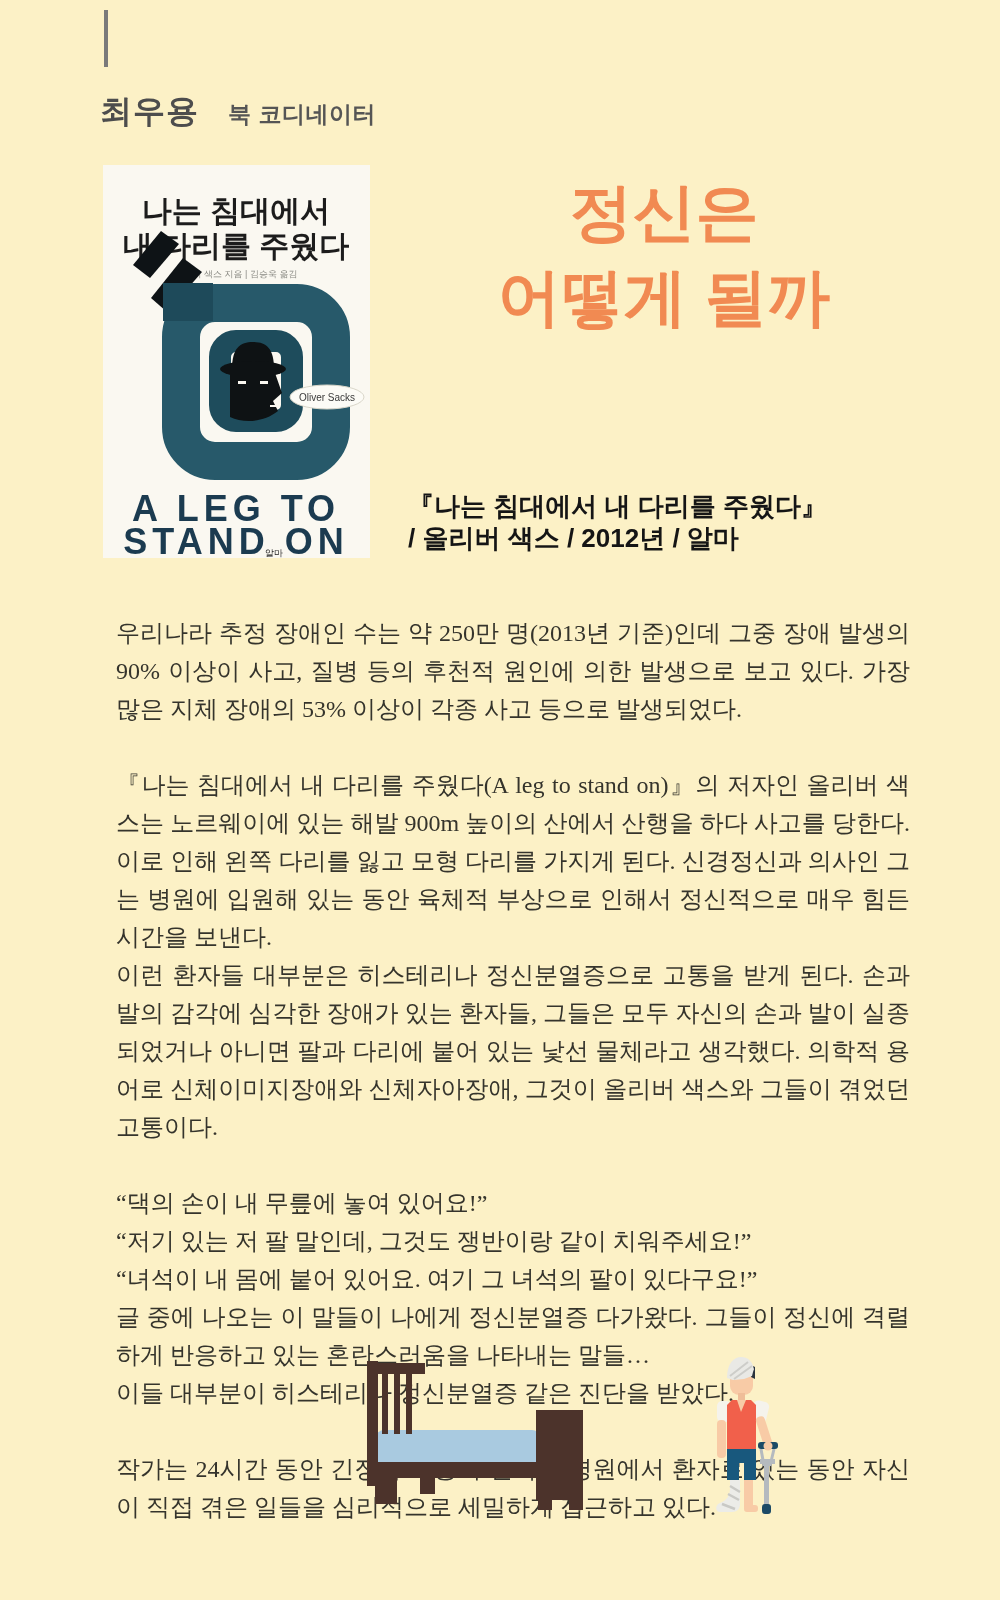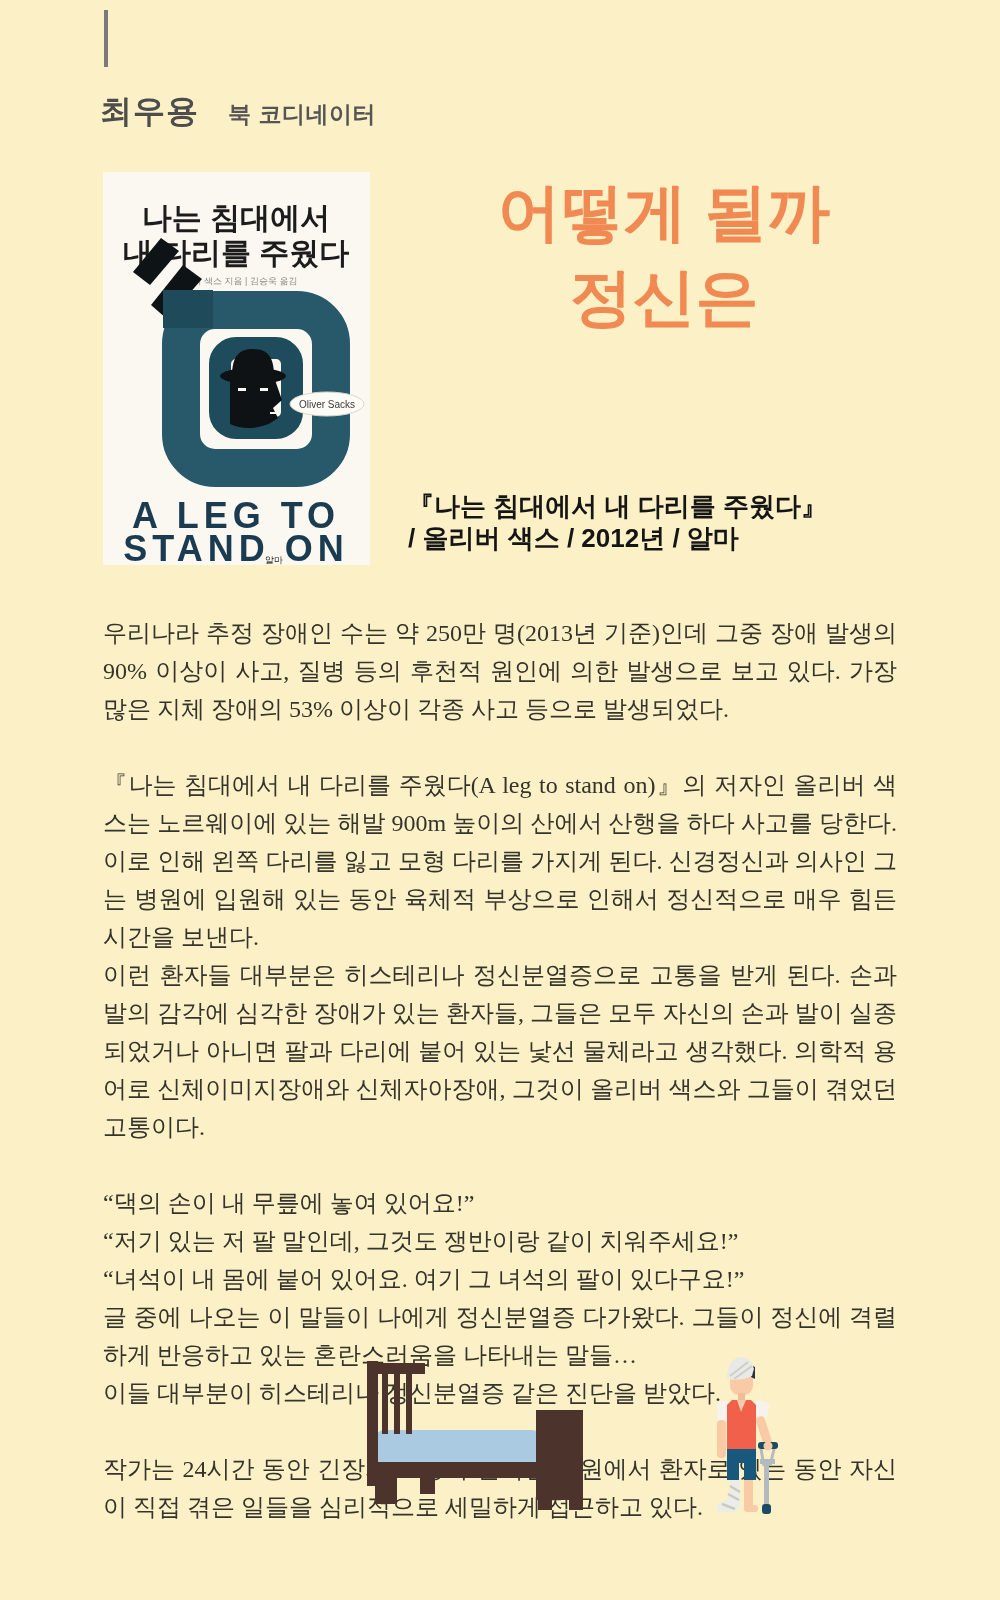--- a/index.html
+++ b/index.html
@@ -3,26 +3,26 @@
 <meta charset="utf-8">
 <style>
   html,body{margin:0;padding:0;}
   body{background:#FCF1C6;}
   .canvas{position:relative;width:1000px;height:1584px;background:#FCF1C6;overflow:hidden;
           font-family:"Liberation Sans",sans-serif;}
   .topbar{position:absolute;left:104px;top:10px;width:4px;height:57px;background:#7A7A7A;}
   .byline{position:absolute;left:100px;top:90px;display:flex;align-items:baseline;gap:13px;color:#4D4D4D;}
   .byline .name{font-size:32px;font-weight:bold;letter-spacing:1px;}
   .byline .role{font-size:23px;font-weight:bold;letter-spacing:0.5px;color:#555;margin-left:16px;}
-  .cover{position:absolute;left:103px;top:172px;width:267px;height:393px;}
+  .cover{position:absolute;left:103px;top:165px;width:267px;height:393px;}
   .headline{position:absolute;left:408px;top:170px;width:512px;text-align:center;
             color:#F18A52;font-size:63px;font-weight:800;line-height:85px;letter-spacing:0;}
   .citation{position:absolute;left:408px;top:490px;width:512px;text-align:left;
             color:#151515;font-size:26px;font-weight:bold;line-height:32px;}
-  .article{position:absolute;left:103px;top:614px;width:794px;
+  .article{position:absolute;left:116px;top:614px;width:794px;
            font-family:"Liberation Serif","DejaVu Serif",serif;
            font-size:24px;line-height:38px;color:#35342C;text-align:justify;}
   .article p{margin:0;}
   .article p.spacer{height:38px;}
   .bed{position:absolute;left:360px;top:1358px;}
   .patient{position:absolute;left:708px;top:1354px;}
   svg text{font-family:"Liberation Sans",sans-serif;}
 </style>
 </head>
 <body>
@@ -66,22 +66,22 @@
         </g>
       </g>
 
       <text x="133" y="356" text-anchor="middle" font-size="36" font-weight="bold" letter-spacing="5" fill="#1B3B50">A LEG TO</text>
       <text x="133" y="389" text-anchor="middle" font-size="36" font-weight="bold" letter-spacing="5" fill="#1B3B50">STAND ON</text>
       <text x="162" y="391" font-size="9" fill="#222">알마</text>
     </svg>
   </div>
 
   <div class="headline">
+    <div>정신은</div>
     <div>어떻게 될까</div>
-    <div>정신은</div>
   </div>
 
   <div class="citation">
     <div>『나는 침대에서 내 다리를 주웠다』</div>
     <div>/ 올리버 색스 / 2012년 / 알마</div>
   </div>
 
   <div class="article">
       <p>우리나라 추정 장애인 수는 약 250만 명(2013년 기준)인데 그중 장애 발생의 90% 이상이 사고, 질병 등의 후천적 원인에 의한 발생으로 보고 있다. 가장 많은 지체 장애의 53% 이상이 각종 사고 등으로 발생되었다.</p>
       <p class="spacer"></p>

